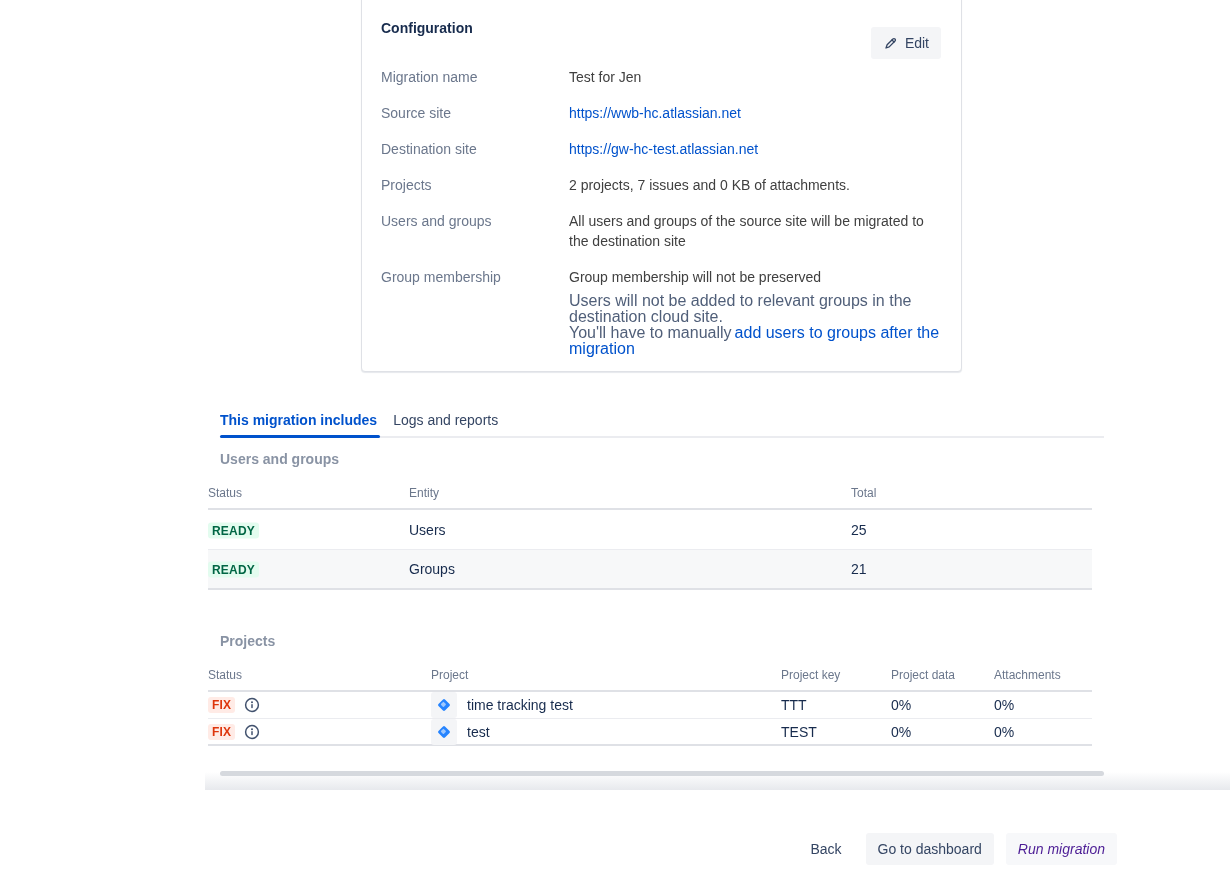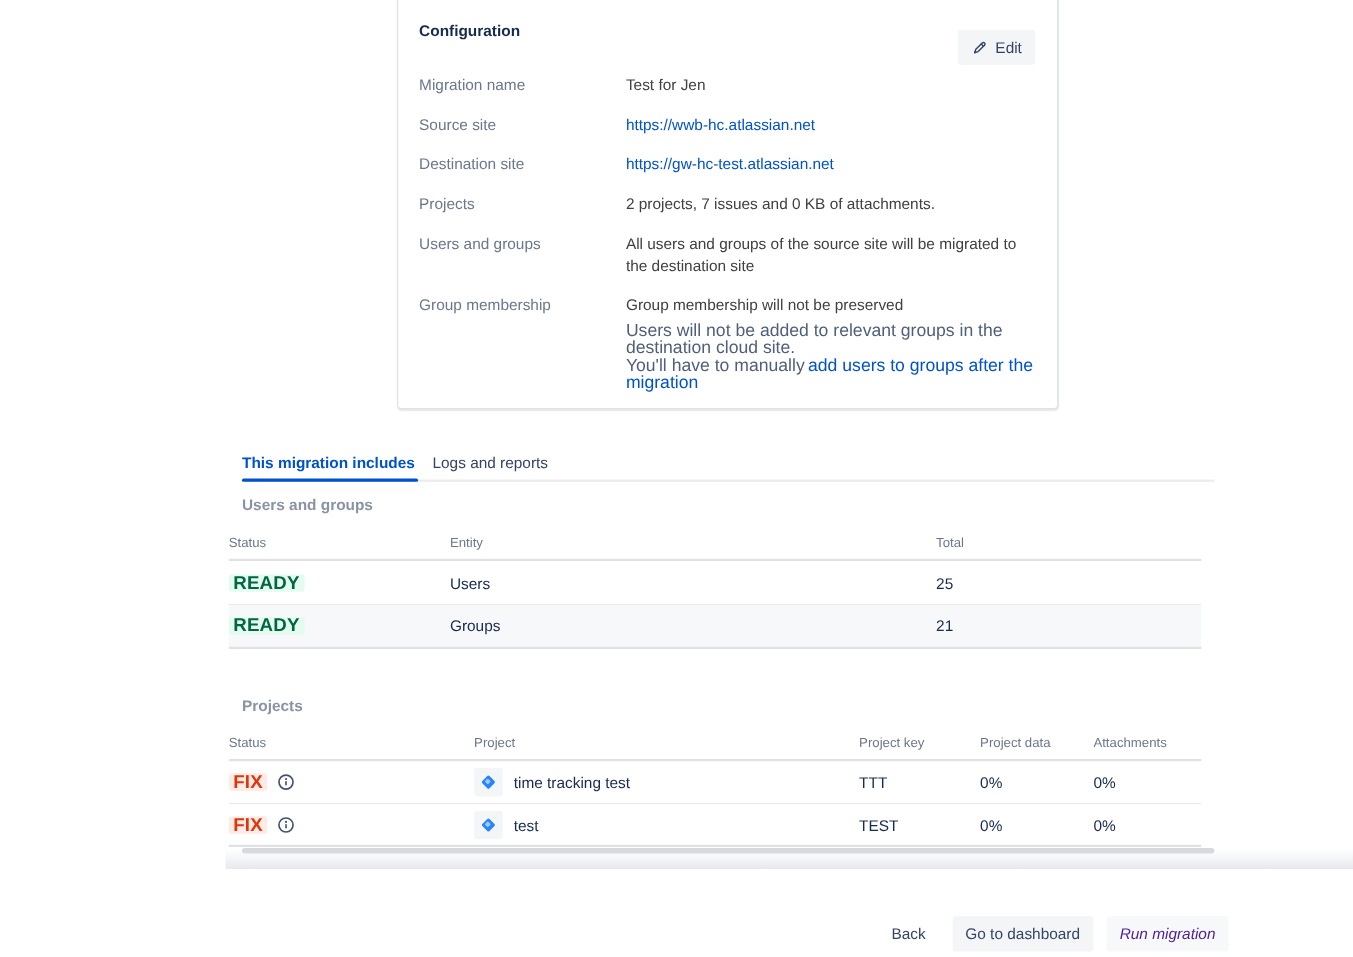--- a/index.html
+++ b/index.html
@@ -47,35 +47,35 @@
   .heading-projects { top: 633px; }
 
   .data-table { position: absolute; left: 208px; width: 884px; }
   .table-users { top: 484px; }
   .table-projects { top: 666px; }
   .thead { position: relative; height: 26px; border-bottom: 2px solid #DFE1E6; }
   .th { position: absolute; top: 2px; font-size: 12px; color: #6B778C; }
   .trow { position: relative; height: 40px; border-bottom: 1px solid #EBECF0; }
   .trow:last-child { border-bottom: 2px solid #DFE1E6; }
   .trow.alt { background: #F7F8F9; }
-  .trow.proj { height: 39px; }
+  .trow.proj { height: 27px; }
   .cell { position: absolute; top: 50%; transform: translateY(-50%); color: #172B4D; }
 
   
   .c-status { left: 0; }
   .c-entity { left: 201px; }
   .c-total  { left: 643px; }
   
   .c-project { left: 223px; display: flex; align-items: center; }
   .c-key     { left: 573px; }
   .c-data    { left: 683px; }
   .c-attach  { left: 786px; }
 
   .badge {
-    display: inline-block; font-size: 17px; font-weight: 700; line-height: 14px;
+    display: inline-block; font-size: 12px; font-weight: 700; line-height: 14px;
     padding: 1px 4px; border-radius: 3px; letter-spacing: 0.2px;
   }
   .badge-ready { background: #E3FCEF; color: #006644; }
   .badge-fix { background: #FFEBE6; color: #DE350B; }
   .status-wrap { display: flex; align-items: center; gap: 9px; }
   .info-icon { display: inline-flex; cursor: pointer; }
 
   .proj-icon-box {
     width: 26px; height: 26px; border-radius: 3px; background: #F4F5F7;
     display: flex; align-items: center; justify-content: center; flex: 0 0 26px;

